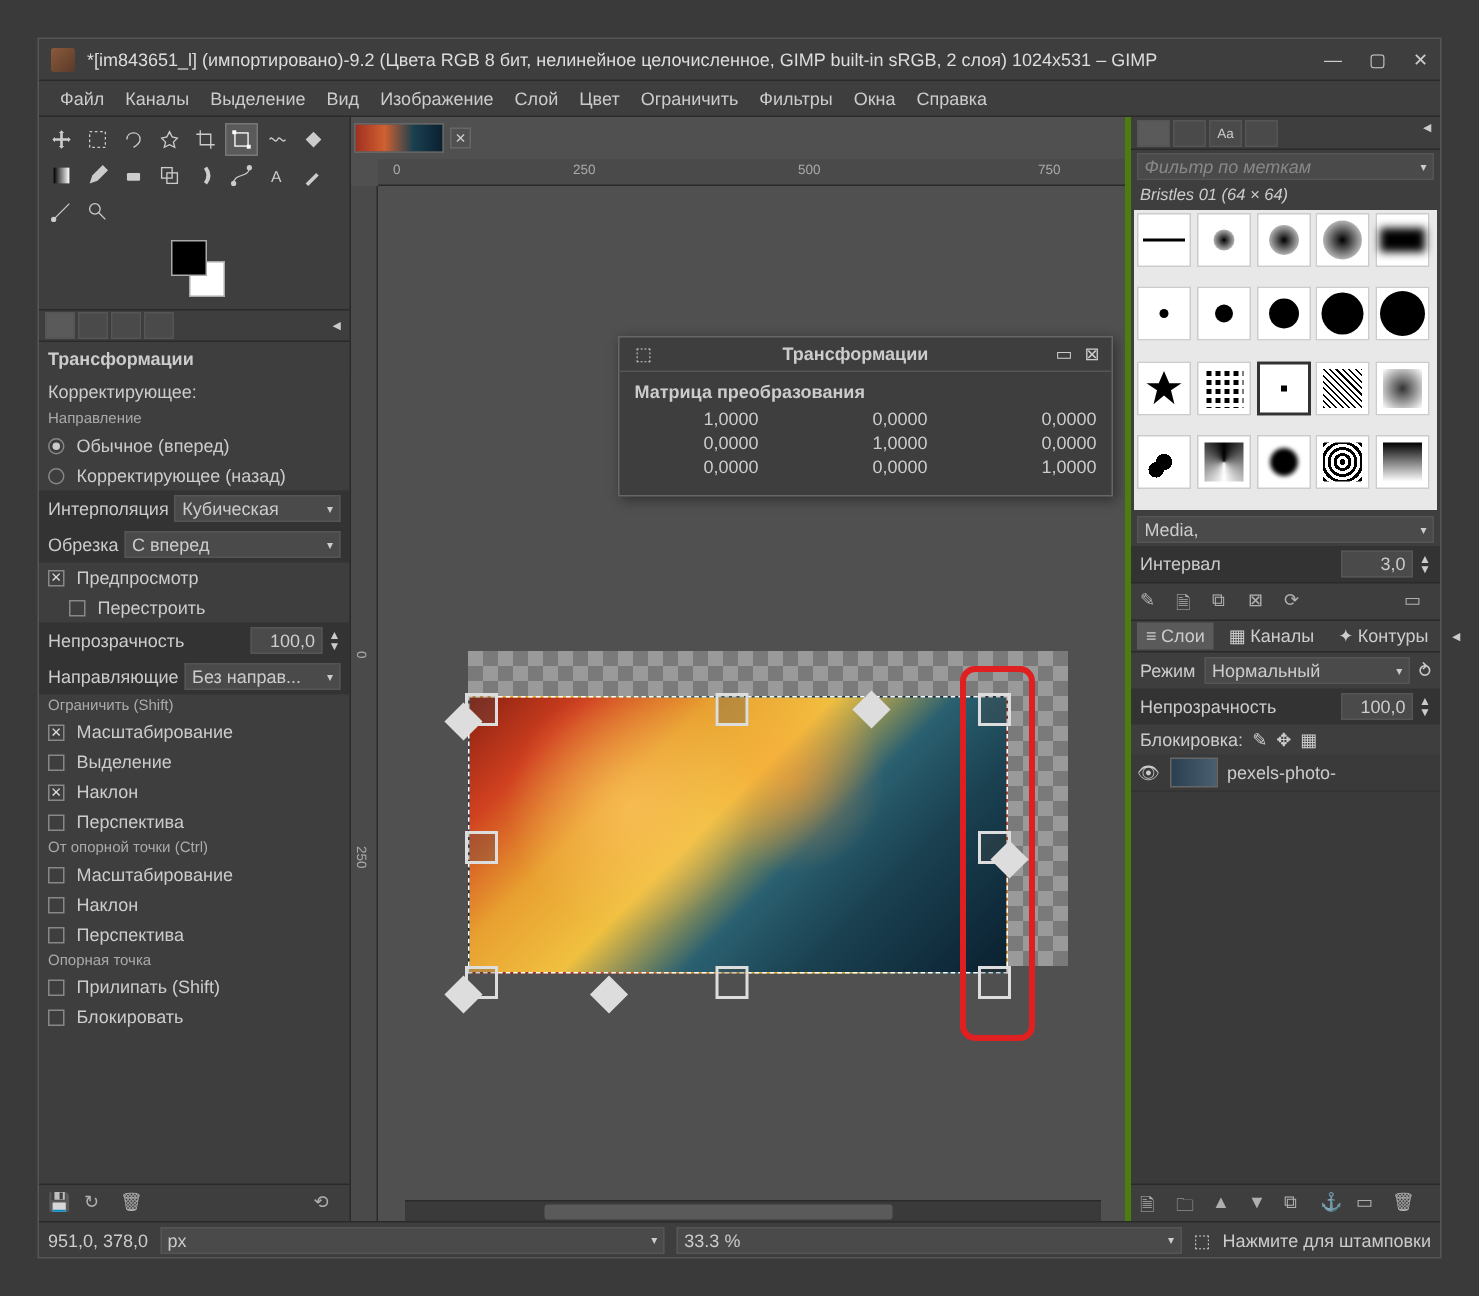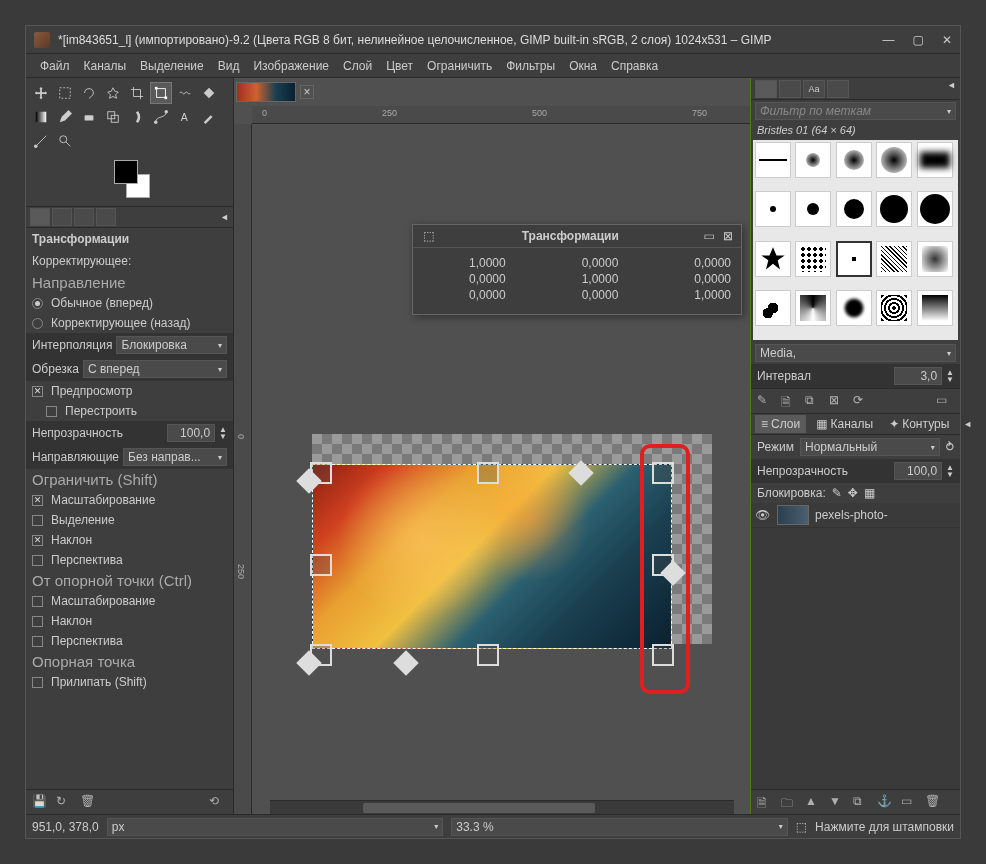--- a/index.html
+++ b/index.html
@@ -26,21 +26,21 @@
 .docktabs .dt.active{background:#5a5a5a}
 .opttitle{padding:4px 6px;font-weight:bold;background:#3e3e3e}
 .optrow{padding:3px 6px;display:flex;align-items:center;gap:4px;font-size:11px}
 .optrow.hdr{background:#333}
 .radio{width:11px;height:11px;border-radius:50%;border:1px solid #888;display:inline-block;margin-right:4px}
 .radio.on::after{content:"";display:block;width:5px;height:5px;background:#ccc;border-radius:50%;margin:2px}
 .chk{width:11px;height:11px;border:1px solid #888;display:inline-block;margin-right:4px;font-size:9px;line-height:9px;text-align:center;color:#ddd}
 .combo{flex:1;background:#4a4a4a;border:1px solid #555;padding:1px 4px;display:flex;justify-content:space-between;align-items:center;height:18px}
 .combo .arr{font-size:8px}
 .numfield{width:48px;background:#4a4a4a;border:1px solid #555;padding:1px 4px;text-align:right;height:18px}
-.sectlabel{padding:2px 6px;font-size:15px;color:#aaa}
+.sectlabel{padding:2px 6px;font-size:10px;color:#aaa}
 .canvas-area{flex:1;background:#505050;position:relative;overflow:hidden}
 .imgtab{position:absolute;top:2px;left:2px;height:24px;display:flex;align-items:center;gap:4px}
 .imgtab .thumb{width:60px;height:20px;background:linear-gradient(90deg,#a03020,#d06030,#1a4050,#0a2030);border:1px solid #666}
 .imgtab .x{width:14px;height:14px;border:1px solid #666;text-align:center;line-height:12px;cursor:pointer}
 .ruler-h{position:absolute;top:28px;left:18px;right:0;height:18px;background:#4a4a4a;border-bottom:1px solid #2a2a2a}
 .ruler-h .tick{position:absolute;top:2px;font-size:9px;color:#aaa}
 .ruler-v{position:absolute;top:46px;left:0;bottom:0;width:18px;background:#4a4a4a;border-right:1px solid #2a2a2a}
 .ruler-v .tick{position:absolute;left:2px;font-size:9px;color:#aaa;writing-mode:vertical-rl}
 .canvas{position:absolute;top:46px;left:18px;right:0;bottom:0;background:#505050}
 .checker{position:absolute;left:60px;top:310px;width:400px;height:210px;background:repeating-conic-gradient(#7a7a7a 0 25%,#9a9a9a 0 50%) 0 0/20px 20px}
@@ -49,21 +49,21 @@
 .thandle{position:absolute;width:22px;height:22px;border:2px solid #ddd;background:rgba(80,80,80,.3)}
 .dhandle{position:absolute;width:18px;height:18px;background:#ddd;transform:rotate(45deg)}
 .redbox{position:absolute;border:4px solid #e02020;border-radius:10px}
 .floatdlg{position:absolute;background:#3e3e3e;border:1px solid #666;box-shadow:2px 2px 8px rgba(0,0,0,.4)}
 .floatdlg .dlgtitle{padding:4px 8px;text-align:center;border-bottom:1px solid #555;display:flex;align-items:center}
 .floatdlg .dlgtitle .t{flex:1;font-weight:bold}
 .floatdlg .dlgbody{padding:6px 10px}
 .matrix{display:grid;grid-template-columns:repeat(3,1fr);gap:2px 30px;text-align:right;font-size:11px;padding:2px 0 6px}
 .dlgbtns{display:flex;gap:4px;padding:6px}
 .dlgbtns button{flex:1;background:#4a4a4a;border:1px solid #666;color:#ddd;padding:4px 8px;cursor:pointer}
-.rightpanel{width:210px;background:#3e3e3e;border-left:1px solid #4d7c0f;display:flex;flex-direction:column}
+.rightpanel{width:210px;background:#3e3e3e;border-left:4px solid #4d7c0f;display:flex;flex-direction:column}
 .rtabs{height:22px;display:flex;gap:2px;padding:2px 4px;border-bottom:1px solid #2a2a2a}
 .rtabs .rt{width:22px;height:18px;background:#4a4a4a;border:1px solid #555}
 .rtabs .rt.active{background:#5a5a5a}
 .brushfilter{padding:2px 4px}
 .brushfilter .combo{width:100%}
 .brushname{padding:2px 6px;font-style:italic;font-size:11px}
 .brushgrid{height:200px;background:#e8e8e8;margin:2px;overflow:auto;display:grid;grid-template-columns:repeat(5,1fr);gap:1px;padding:2px}
 .brush{width:36px;height:36px;background:#fff;border:1px solid #ccc;display:flex;align-items:center;justify-content:center;position:relative}
 .brush.sel{border:2px solid #333}
 .brushctrl{padding:2px 4px;display:flex;gap:2px;align-items:center}
@@ -243,21 +243,21 @@
           <span class="radio on"></span>
           <span>Обычное (вперед)</span>
         </div>
       <div class="optrow">
           <span class="radio"></span>
           <span>Корректирующее (назад)</span>
         </div>
       <div class="optrow hdr">
         <span>Интерполяция</span>
         <div class="combo">
-            <span>Блокировка</span>
+            <span>Кубическая</span>
             <span class="arr">▾</span>
           </div>
       </div>
       <div class="optrow hdr">
         <span>Обрезка</span>
         <div class="combo">
             <span>С вперед</span>
             <span class="arr">▾</span>
           </div>
       </div>
@@ -308,20 +308,24 @@
           <span>Наклон</span>
         </div>
       <div class="optrow">
           <span class="chk"></span>
           <span>Перспектива</span>
         </div>
       <div class="sectlabel">Опорная точка</div>
       <div class="optrow">
           <span class="chk"></span>
           <span>Прилипать (Shift)</span>
+        </div>
+      <div class="optrow">
+          <span class="chk"></span>
+          <span>Блокировать</span>
         </div>
       <div style="flex:1"></div>
       <div class="iconrow">
         <span class="ib">💾</span>
         <span class="ib">↻</span>
         <span class="ib">🗑</span>
         <span style="flex:1"></span>
         <span class="ib">⟲</span>
       </div>
     </div>
@@ -362,20 +366,21 @@
         <div class="redbox" style="left:388px;top:320px;width:50px;height:250px"></div>
 
         <div class="floatdlg" style="left:160px;top:100px;width:330px">
           <div class="dlgtitle">
             <span style="width:16px">⬚</span>
             <span class="t">Трансформации</span>
             <span style="margin-right:8px">▭</span>
             <span>⊠</span>
           </div>
           <div class="dlgbody">
+            <div style="font-weight:bold;margin-bottom:2px">Матрица преобразования</div>
             <div class="matrix">
               <span>1,0000</span>
                 <span>0,0000</span>
                 <span>0,0000</span>
               <span>0,0000</span>
                 <span>1,0000</span>
                 <span>0,0000</span>
               <span>0,0000</span>
                 <span>0,0000</span>
                 <span>1,0000</span>

